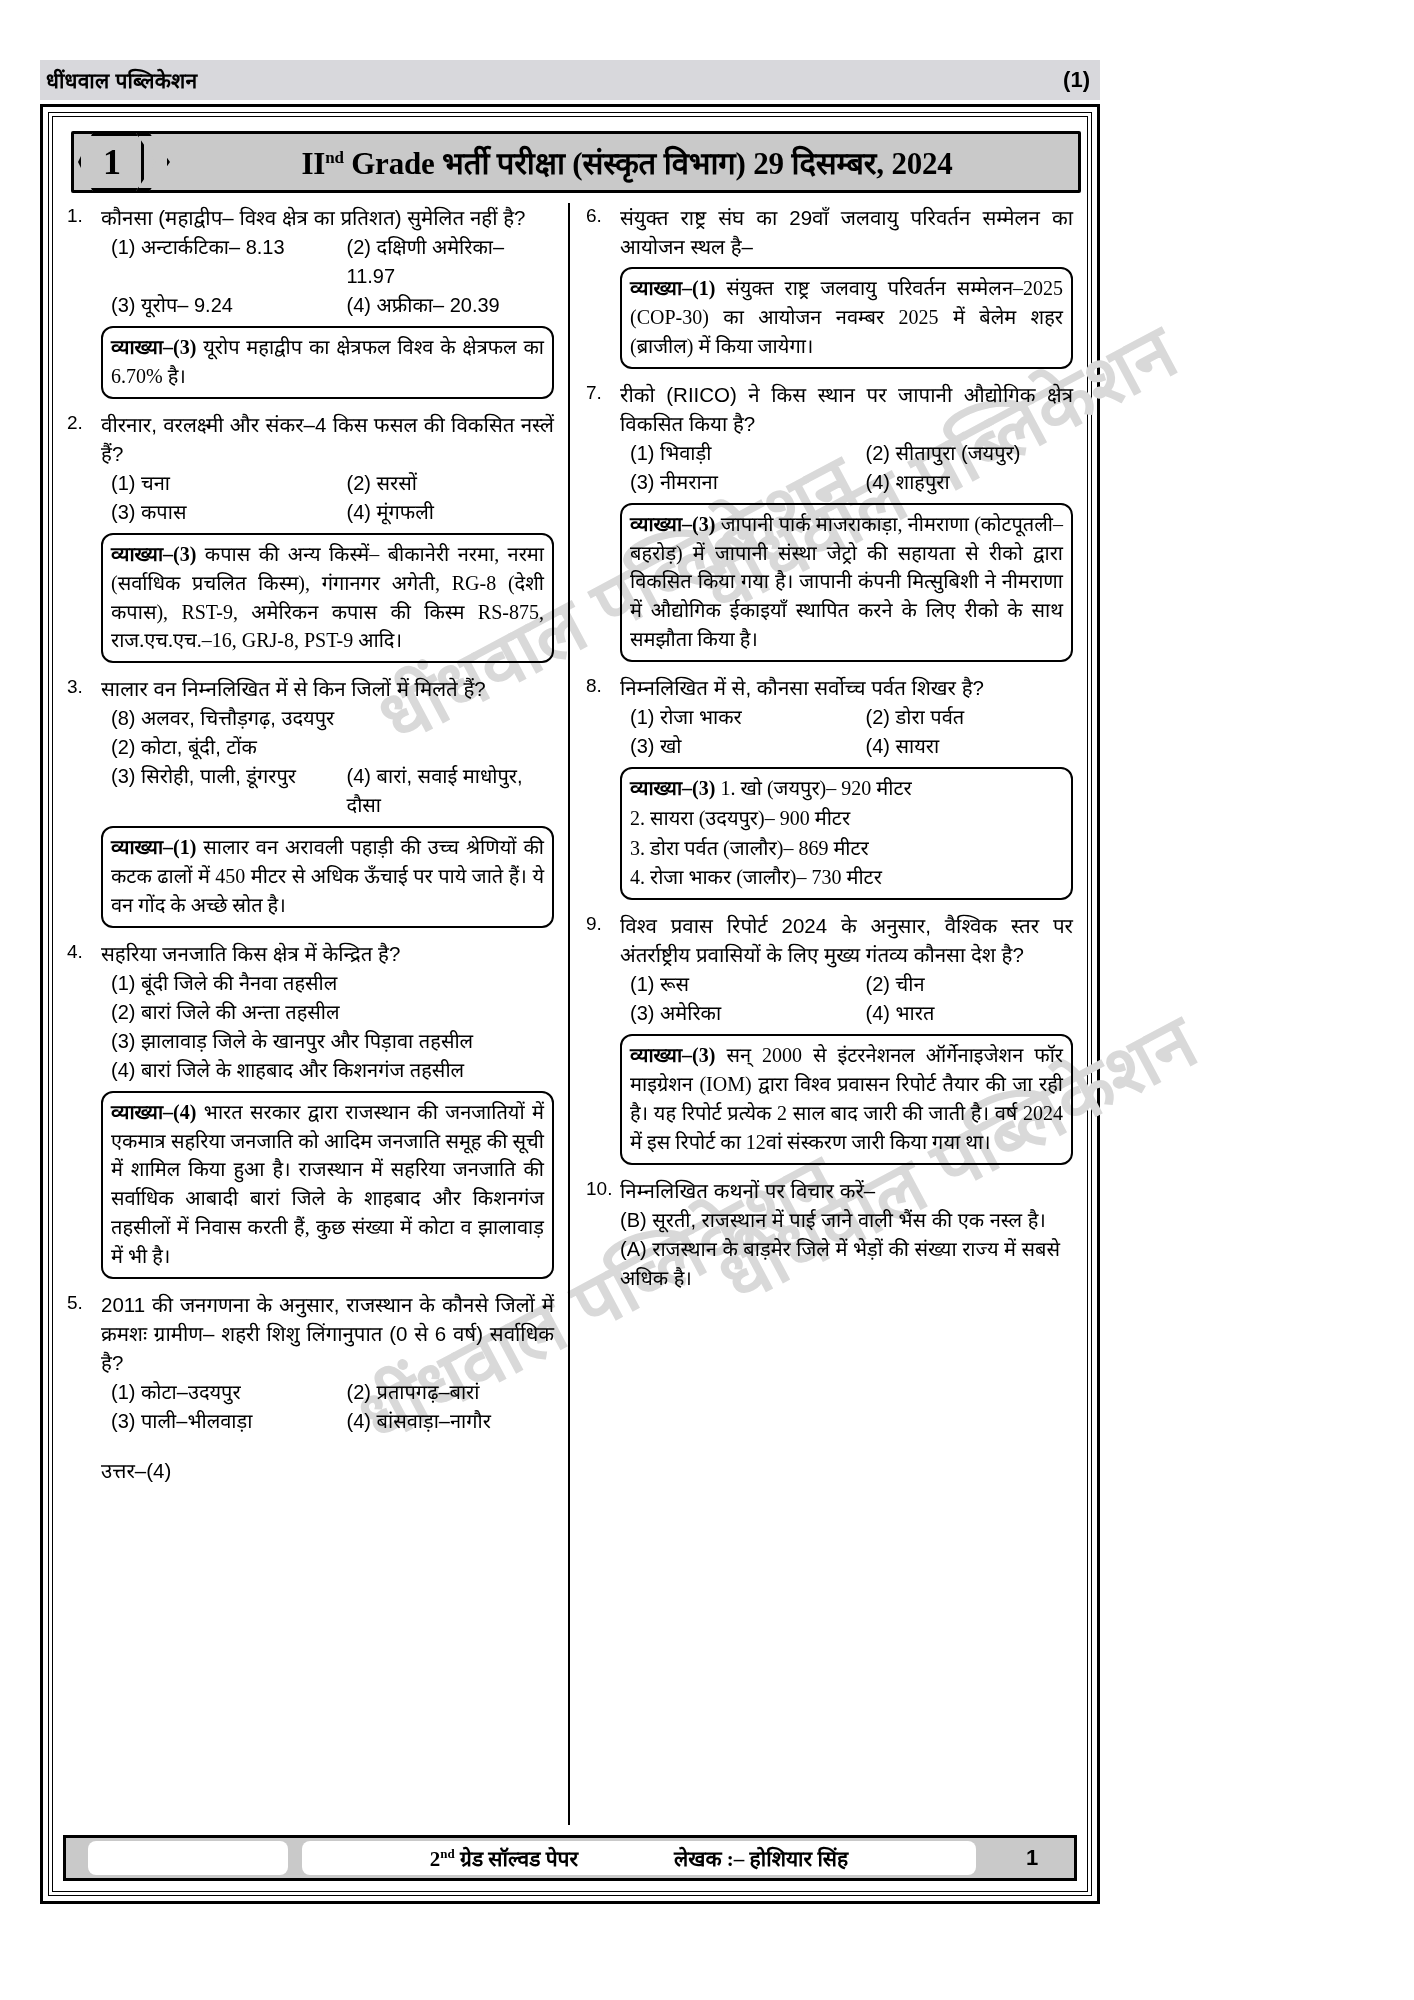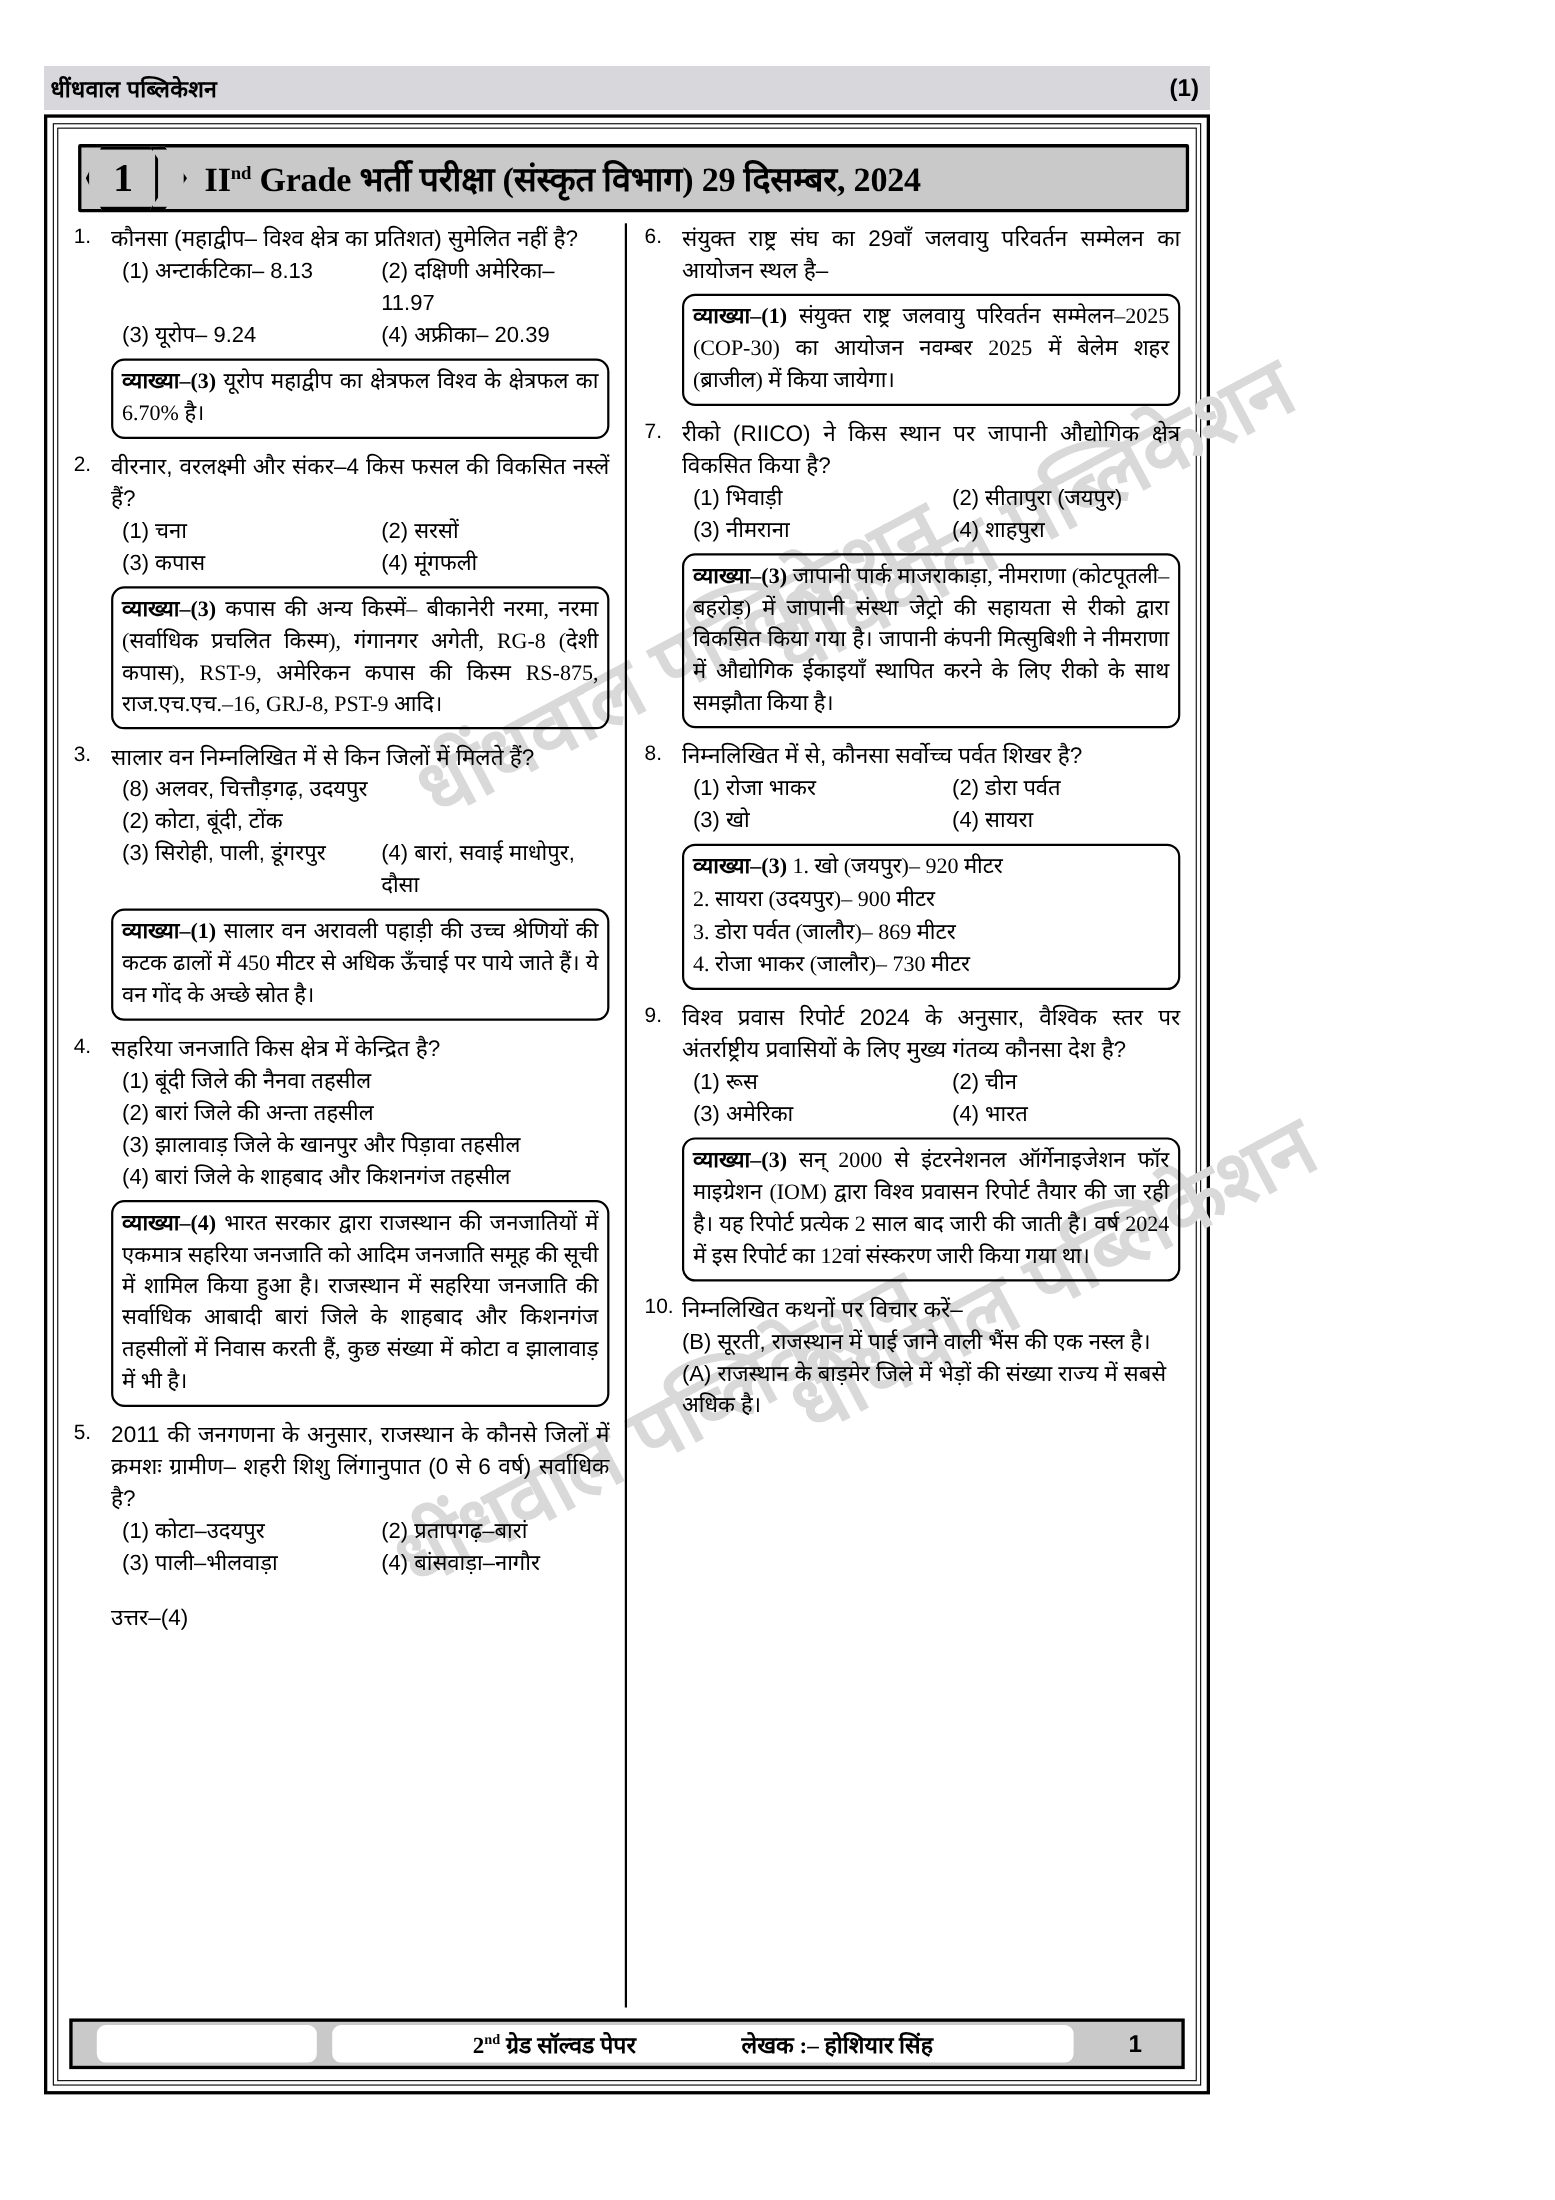--- a/index.html
+++ b/index.html
@@ -77,21 +77,21 @@
   .chapnum .n{
     position:relative;z-index:3;font-size:36px;font-weight:bold;
     font-family:"Liberation Serif","DejaVu Serif",serif;left:-18px;
   }
   .chapnum .arrow{
     position:absolute;left:62px;top:-1px;width:34px;height:58px;
     border:3px solid #000;box-sizing:border-box;background:#c9c9c9;
     clip-path:polygon(0% 0%,40% 0%,100% 50%,40% 100%,0% 100%,58% 50%);
   }
   .banner-title{
-    flex:1;font-size:31px;font-weight:bold;
+    flex:1;text-align:center;font-size:31px;font-weight:bold;
     font-family:"Liberation Serif","DejaVu Serif",serif;
     padding-right:10px;white-space:nowrap;letter-spacing:-0.2px;
   }
   .banner-title sup{font-size:17px;}
 
   
   .cols{
     position:absolute;left:14px;top:86px;right:14px;bottom:66px;
     display:flex;z-index:1;
   }

